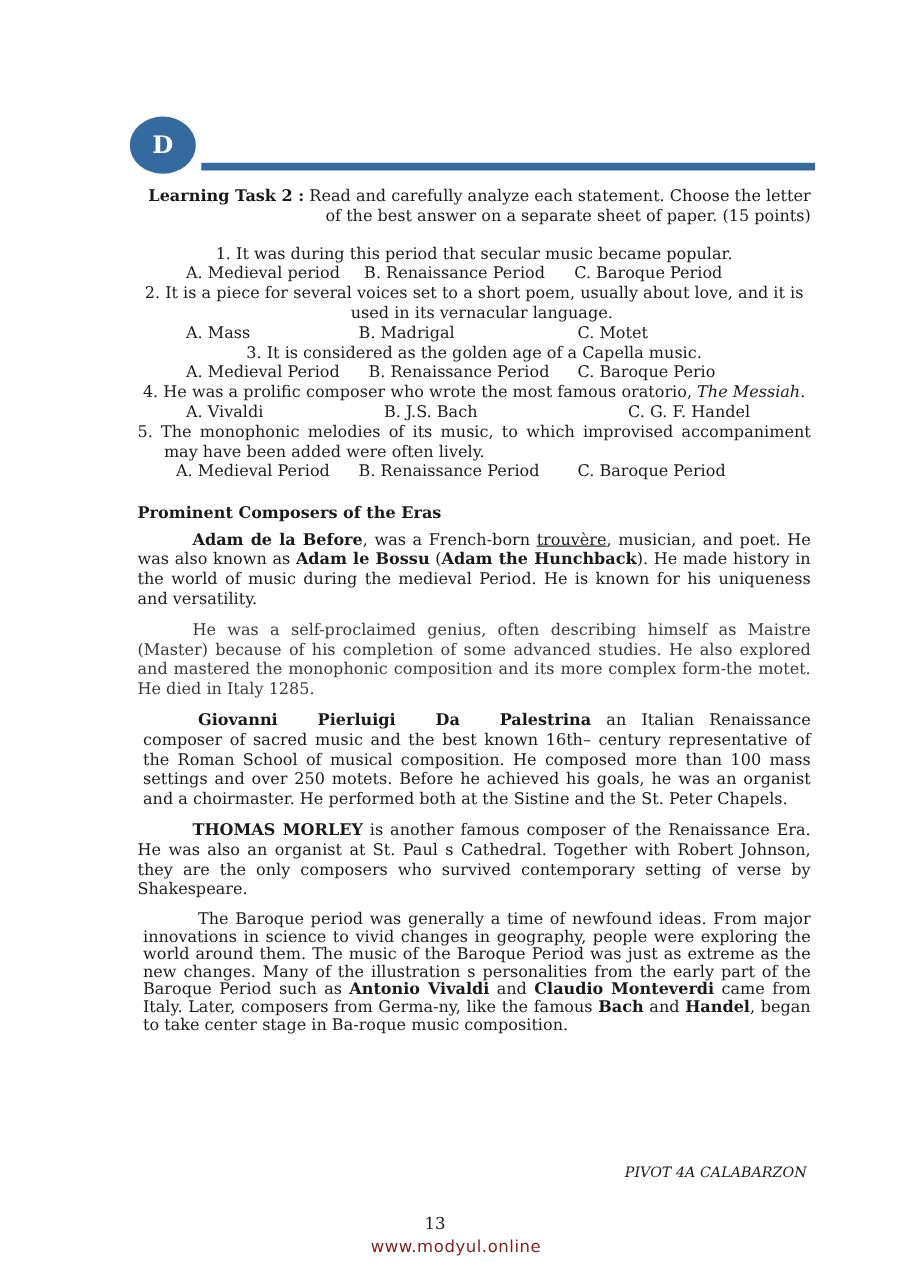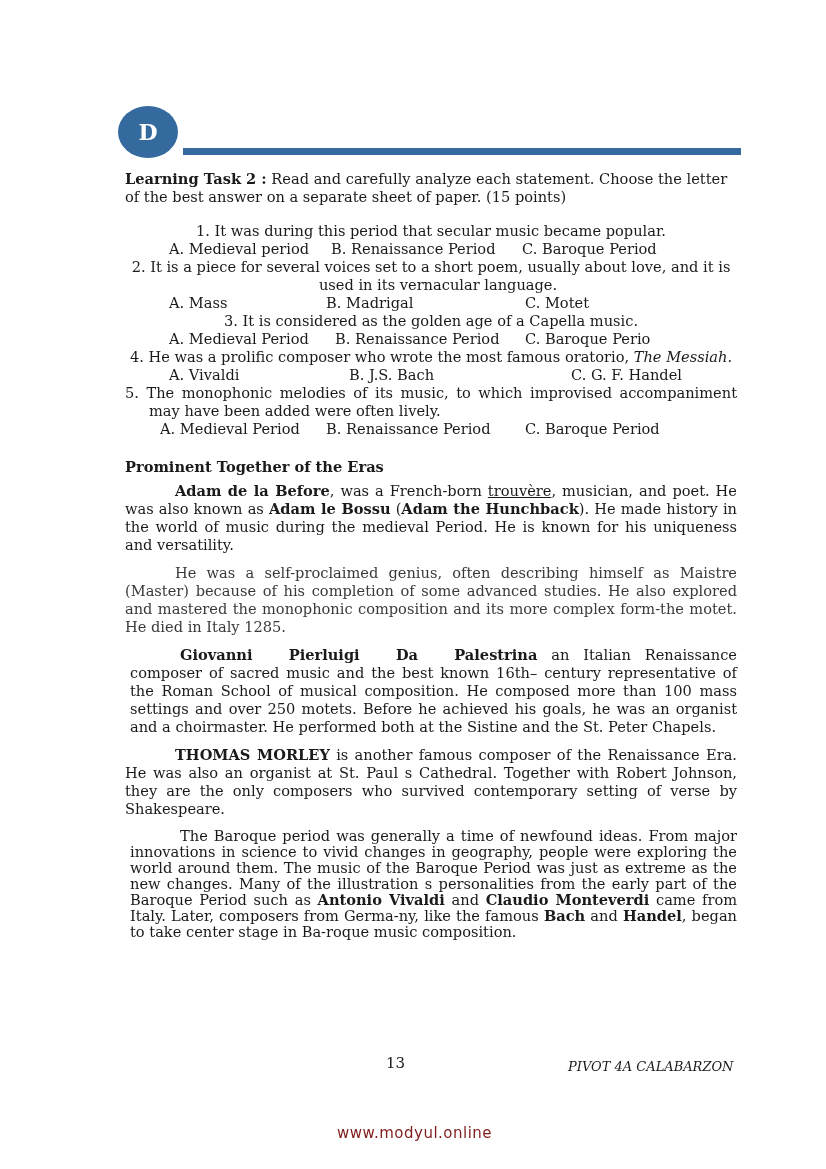--- a/index.html
+++ b/index.html
@@ -4,35 +4,35 @@
   <style>
     html, body { margin: 0; padding: 0; background: #ffffff; }
     body { width: 826px; height: 1169px; position: relative; overflow: hidden;
            font-family: "DejaVu Serif", "Liberation Serif", serif; color: #1a1a1a; }
     .badge { position: absolute; left: 118px; top: 106px; width: 60px; height: 52px;
              border-radius: 50%; background: #356a9e; color: #fff;
              font-family: "DejaVu Serif", serif; font-weight: bold; font-size: 22px;
              display: flex; align-items: center; justify-content: center; }
     .rule { position: absolute; left: 183px; top: 148px; width: 558px; height: 7px; background: #356a9e; }
     .content { position: absolute; left: 125px; top: 170px; width: 612px; font-size: 14.6px; line-height: 18px; }
-    .task-intro { margin: 0 0 16px 0; }
+    .task-intro { margin: 0 0 16px 0; text-align: right; }
     .task-intro b { font-weight: bold; }
     .q { margin: 0; }
     .q-text { padding-left: 14px; text-indent: -14px; text-align: center; }
     .opts { display: flex; margin: 0; align-items: center; }
     .opts span { display: inline-block; }
     .section-title { font-weight: bold; margin: 20px 0 6px 0; font-size: 14.6px; }
     .para { text-align: justify; margin: 0 0 10px 0; text-indent: 50px; }
     .para b { font-weight: bold; }
     .para.gray { color: #3a3a3a; }
     .para.pal { margin-left: 5px; }
     .para.baroque { margin-left: 5px; line-height: 16px; }
     u { text-decoration: underline; }
     .footer-right { position: absolute; left: 568px; top: 1059px; font-style: italic; font-size: 13px; }
-    .page-num { position: absolute; left: 386px; top: 1054px; font-size: 15px; }
+    .page-num { position: absolute; left: 386px; top: 1103px; font-size: 15px; }
     .watermark { position: absolute; left: 337px; top: 1124px; font-family: "DejaVu Sans", sans-serif;
                  font-size: 15px; color: #7f1d1d; letter-spacing: 0.5px; }
   </style>
 </head>
 <body>
 
 <div class="badge">
   <span>D</span>
 </div>
 <div class="rule"></div>
@@ -78,21 +78,21 @@
 
   <div class="q">
     <div class="q-text" style="padding-left:24px;text-indent:-24px;text-align:justify;">5. The monophonic melodies of its music, to which improvised accompaniment may have been added were often lively.</div>
     <div class="opts" style="padding-left:35px;">
       <span style="width:166px">A. Medieval Period</span>
       <span style="width:199px">B. Renaissance Period</span>
       <span>C. Baroque Period</span>
     </div>
   </div>
 
-  <div class="section-title">Prominent Together of the Eras</div>
+  <div class="section-title">Prominent Composers of the Eras</div>
 
   <p class="para"><b>Adam de la Before</b><span>, was a French-born </span><u>trouvère</u><span>, musician,     and poet. He was also known as </span><b>Adam le Bossu</b><span> (</span><b>Adam the Hunchback</b><span>). He made history in the world of music during the medieval Period. He is known for his uniqueness and versatility.</span></p>
 
   <p class="para gray">He was a self-proclaimed genius, often describing himself as Maistre (Master) because of his completion of some advanced studies. He also explored and mastered the monophonic composition and its more complex form-the motet. He died in Italy 1285.</p>
 
   <p class="para pal"><b style="word-spacing:22px;">Giovanni Pierluigi Da Palestrina</b><span>  an Italian Renaissance composer of sacred music and the best known 16th– century representative of the Roman School of musical composition. He composed more than 100 mass settings and over 250 motets. Before he achieved his goals, he was an organist and a choirmaster. He performed both at the Sistine and the St. Peter Chapels.</span></p>
 
   <p class="para"><b>THOMAS MORLEY</b><span> is another famous composer of the Renaissance Era. He was also an organist at St. Paul s Cathedral. Together with Robert Johnson, they are the only composers who survived contemporary setting of verse by Shakespeare.</span></p>
 
   <p class="para baroque"><span>The Baroque period was generally a time of newfound ideas. From major innovations in science to vivid changes in geography, people were exploring the world around them. The music of the Baroque Period was just as extreme as the new changes. Many of the illustration s personalities from the early part of the Baroque Period such as </span><b>Antonio Vivaldi</b><span> and </span><b>Claudio Monteverdi</b><span> came from Italy. Later, composers from Germa-ny, like the famous </span><b>Bach</b><span> and </span><b>Handel</b><span>, began to take center stage in Ba-roque music composition.</span></p>

